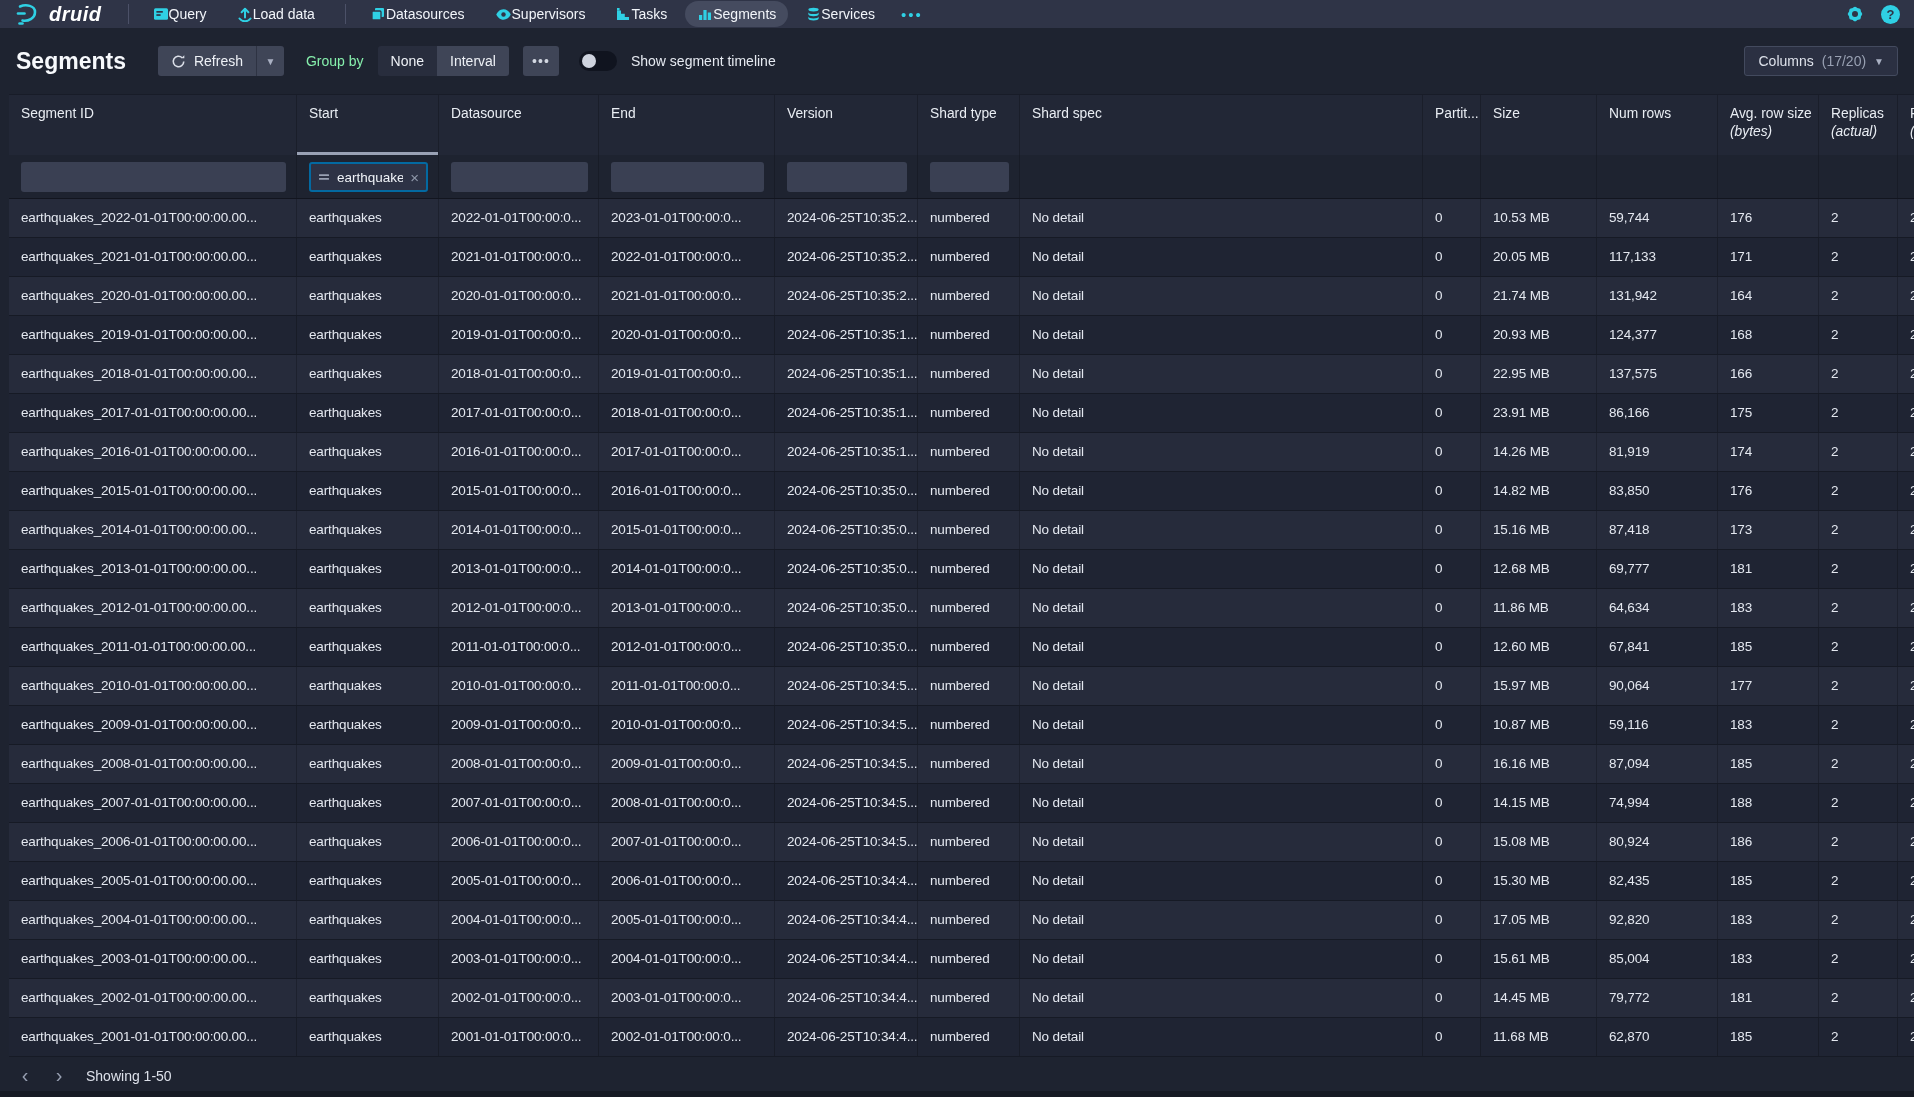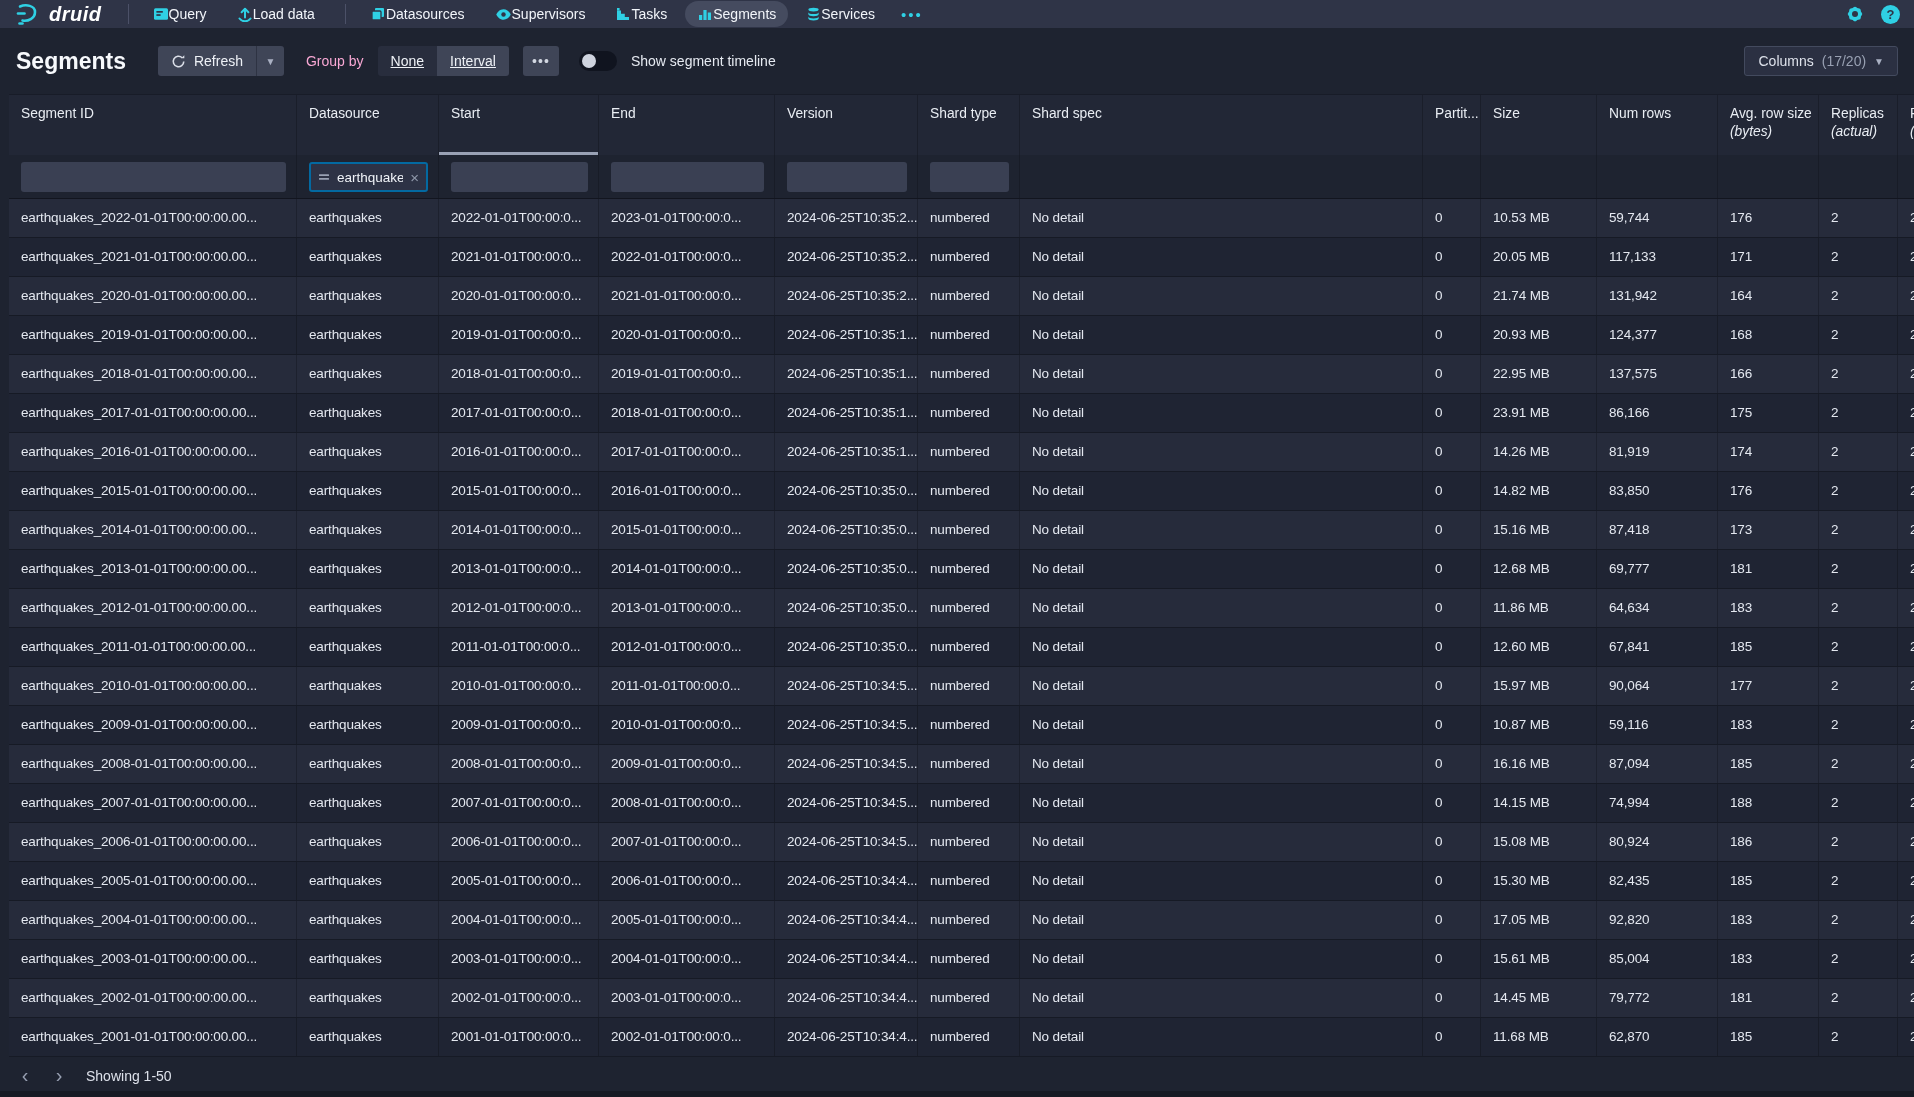--- a/index.html
+++ b/index.html
@@ -29,23 +29,23 @@
   .view-header{ height:66px; display:flex; align-items:center; padding:0 16px; gap:14px; flex:none;}
   .page-title{ font-size:23px; font-weight:700; color:#f7f9fc; margin-right:18px;}
   .btn{ background:#3f4557; border:none; color:#eef1f6; font-size:14px; height:30px;
         display:flex; align-items:center; gap:8px; padding:0 13px; border-radius:3px; cursor:pointer;
         font-family:inherit;}
   .split{ display:flex;}
   .split .btn{ border-radius:3px 0 0 3px;}
   .split .caret-btn{ width:28px; justify-content:center; padding:0; border-radius:0 3px 3px 0;
                      border-left:1px solid #2e3343;}
   .caret{ font-size:10px; color:#aab1c3;}
-  .groupby-label{ font-size:14px; color:#f9a8d4; margin-left:8px;}
+  .groupby-label{ font-size:14px; color:#86efac; margin-left:8px;}
   .seg-group{ display:flex; border-radius:3px; overflow:hidden;}
-  .seg-group .btn{ border-radius:0;text-decoration:underline;}
+  .seg-group .btn{ border-radius:0;}
   .seg-group .btn.inactive{ background:#282d3d;}
   .more-btn{ width:36px; justify-content:center; letter-spacing:1px; color:#d3d8e2;}
   .switch{ width:38px; height:20px; border-radius:10px; background:#10141f; position:relative;
            cursor:pointer; flex:none; margin-left:6px;}
   .switch::after{ content:""; position:absolute; left:3px; top:3px; width:14px; height:14px;
                   border-radius:50%; background:#ced3de;}
   .toggle-label{ font-size:14px; color:#e6eaf1;}
   .columns-btn{ margin-left:auto; background:#2b3042; border:1px solid #434a5e; color:#dde1ea;}
   .columns-count{ color:#98a0b2;}
 
@@ -210,25 +210,25 @@
       <span class="columns-count">(17/20)</span>
       <span class="caret">▼</span>
     </button>
   </div>
 
   <div class="table">
     <div id="thead" class="grid thead" style="grid-template-columns: 288px 142px 160px 176px 143px 102px 403px 58px 116px 121px 101px 79px 120px;">
         <div class="hcell">
           <div>Segment ID</div>
         </div>
-        <div class="hcell">
-          <div>Datasource</div>
-        </div>
         <div class="hcell sorted">
           <div>Start</div>
+        </div>
+        <div class="hcell">
+          <div>Datasource</div>
         </div>
         <div class="hcell">
           <div>End</div>
         </div>
         <div class="hcell">
           <div>Version</div>
         </div>
         <div class="hcell">
           <div>Shard type</div>
         </div>

